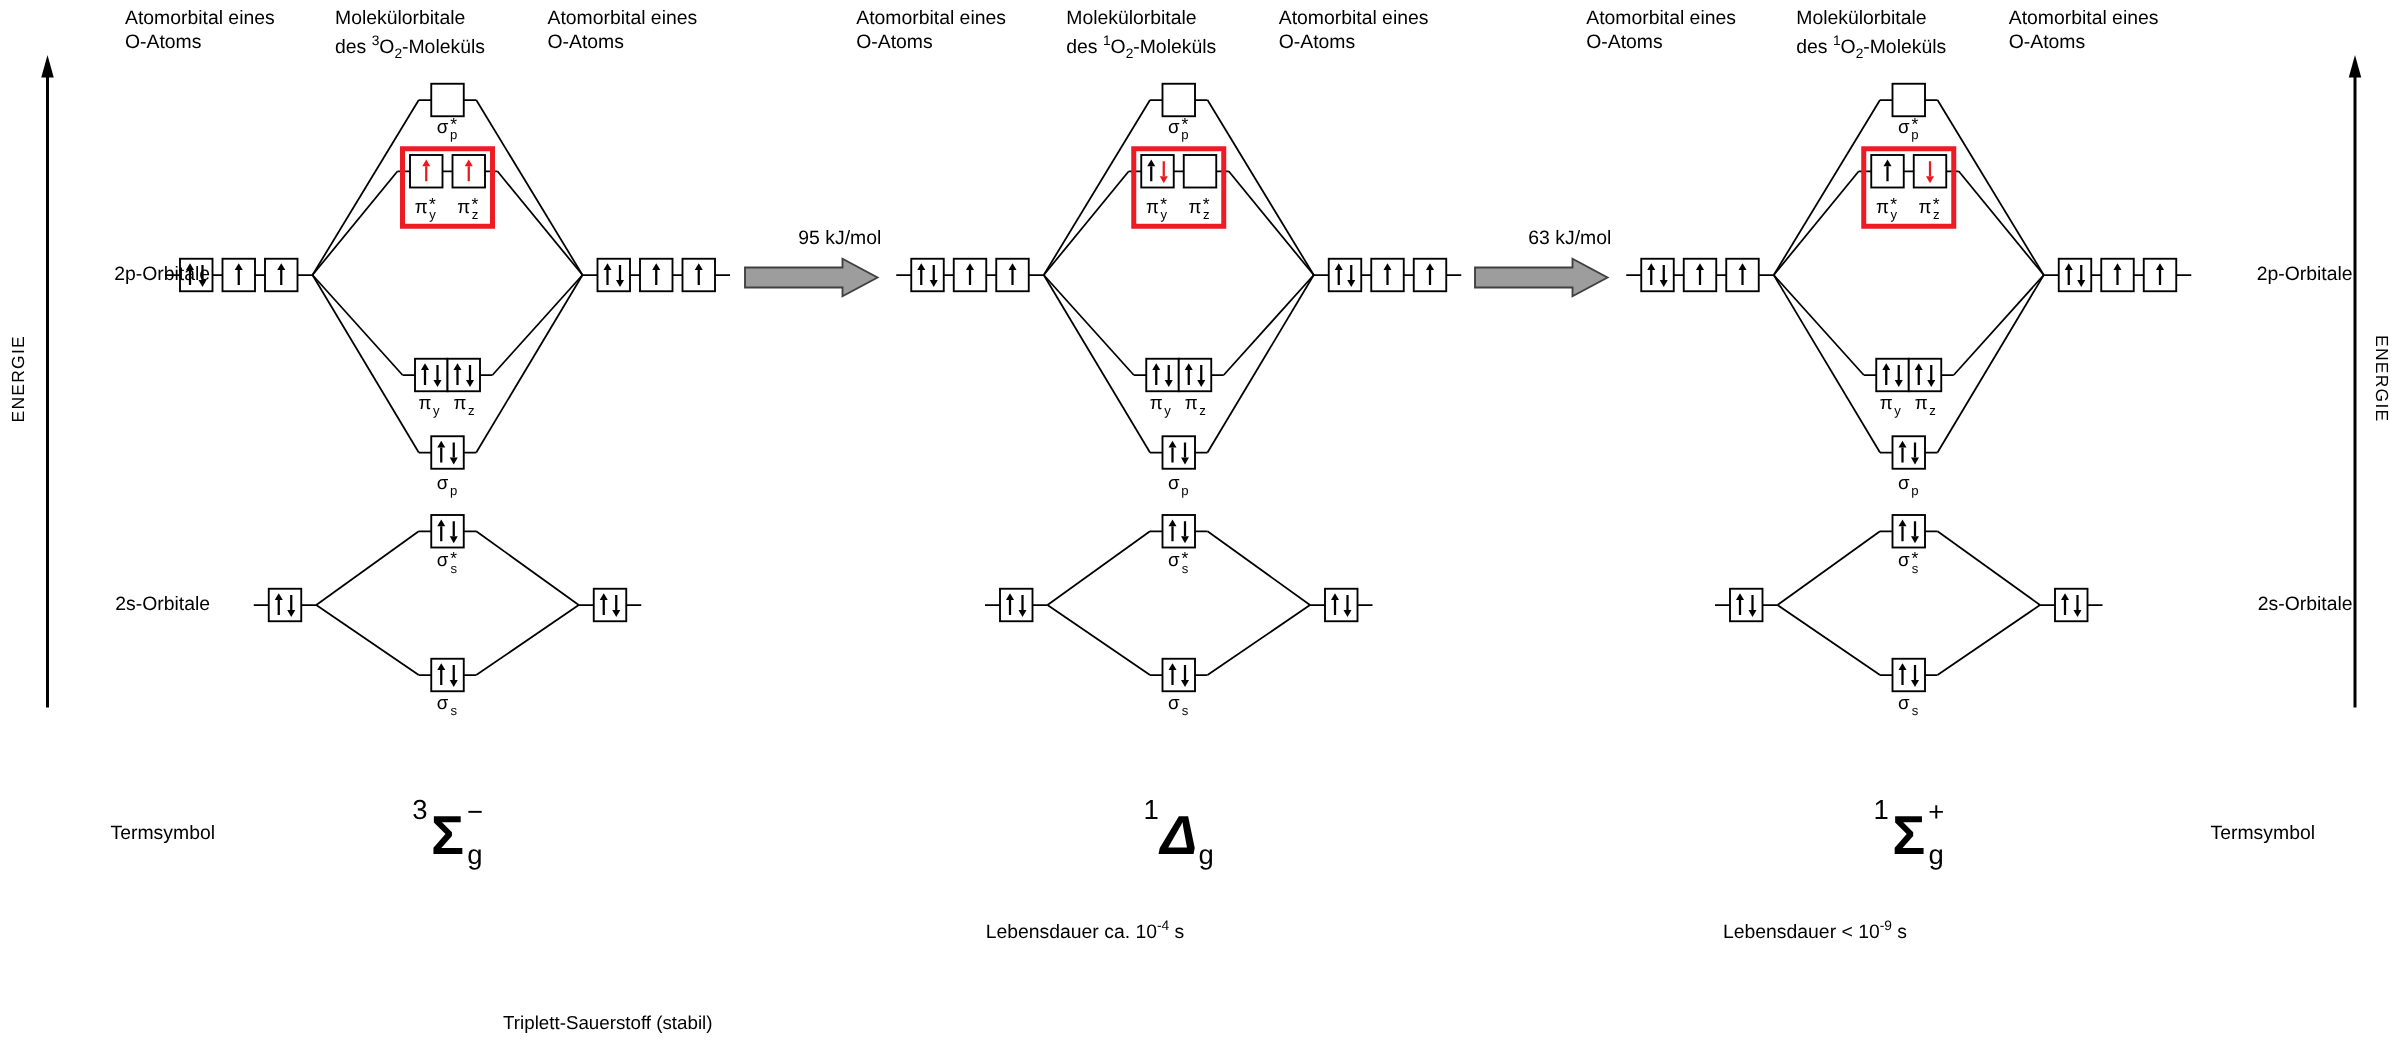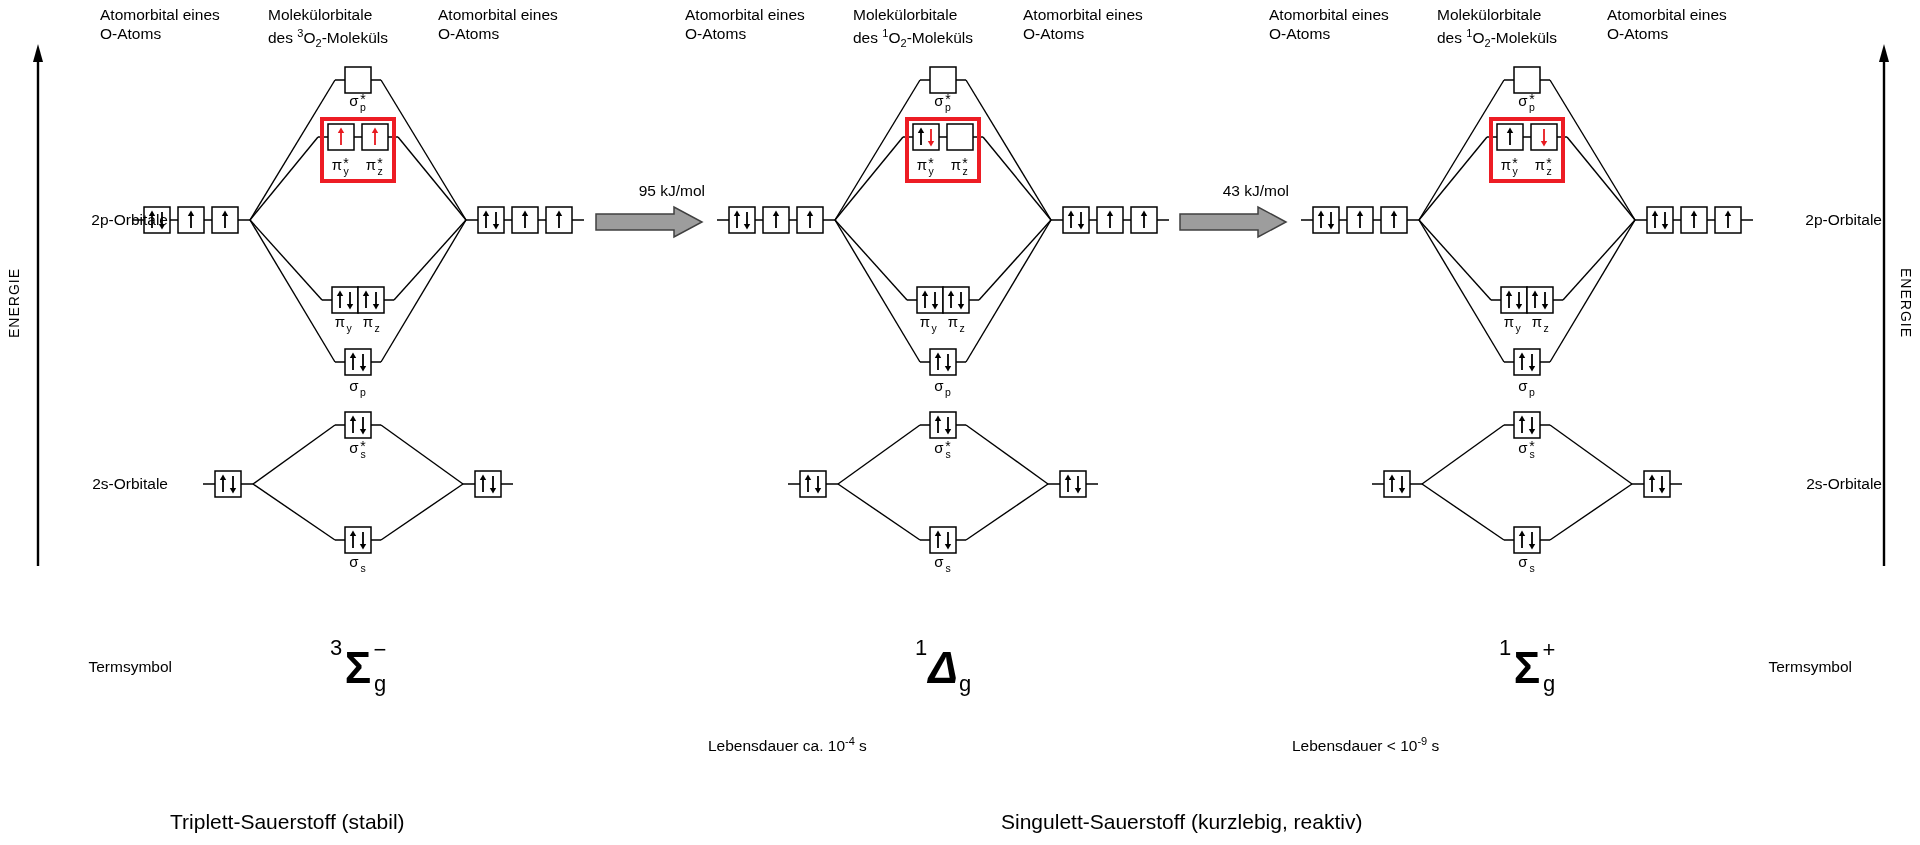--- a/index.html
+++ b/index.html
@@ -4,24 +4,24 @@
 <style>
   *{margin:0;padding:0;box-sizing:border-box}
   html,body{background:#fff}
   body{font-family:"Liberation Sans",sans-serif;color:#000}
   #canvas{position:relative;width:1920px;height:845px;background:#ffffff;overflow:hidden}
   #diagram{position:absolute;left:0;top:0}
   #overlay{position:absolute;left:0;top:0;width:1920px;height:845px}
   .panel-header{position:absolute;top:5px;width:180px;text-align:left;font-size:15.5px;line-height:19px}
   .panel-header sup,.panel-header sub{font-size:11px}
   .lbl{position:absolute;font-size:15.5px;text-align:right;white-space:nowrap}
-  .lifetime{position:absolute;top:735px;width:320px;font-size:15.5px}
+  .lifetime{position:absolute;top:735px;width:320px;text-align:center;font-size:15.5px}
   .lifetime sup{font-size:11px}
   .v-label{position:absolute;width:80px;text-align:center;font-size:14px;letter-spacing:1px}
-  .bottom-label{position:absolute;top:810px;font-size:21px;text-align:left}
+  .bottom-label{position:absolute;top:810px;font-size:15px;text-align:right}
   svg text{font-family:"Liberation Sans",sans-serif;fill:#000}
 </style>
 </head>
 <body>
 
 <div id="canvas">
   <svg id="diagram" width="1920" height="845">
       <g>
         <line x1="132" y1="220" x2="250" y2="220" stroke="#000000" stroke-width="1.4"></line>
         <line x1="466" y1="220" x2="584" y2="220" stroke="#000000" stroke-width="1.4"></line>
@@ -424,27 +424,26 @@
   <div id="overlay">
     <div class="v-label" style="left:-26px;top:295px;transform:rotate(-90deg)">ENERGIE</div>
     <div class="v-label" style="left:1866px;top:295px;transform:rotate(90deg)">ENERGIE</div>
 
     <div class="lbl" style="left:38px;top:211px;width:130px">2p-Orbitale</div>
     <div class="lbl" style="left:1752px;top:211px;width:130px">2p-Orbitale</div>
     <div class="lbl" style="left:38px;top:475px;width:130px">2s-Orbitale</div>
     <div class="lbl" style="left:1752px;top:475px;width:130px">2s-Orbitale</div>
 
     <div class="lbl" style="left:585px;top:182px;width:120px">95 kJ/mol</div>
-    <div class="lbl" style="left:1169px;top:182px;width:120px">43 kJ/mol</div>
+    <div class="lbl" style="left:1169px;top:182px;width:120px">63 kJ/mol</div>
 
     <div class="lbl" style="left:52px;top:658px;width:120px">Termsymbol</div>
     <div class="lbl" style="left:1732px;top:658px;width:120px">Termsymbol</div>
 
     <div class="bottom-label" style="left:170px;width:400px">Triplett-Sauerstoff (stabil)</div>
-    <div class="bottom-label" style="left:1001px;width:500px">Singulett-Sauerstoff (kurzlebig, reaktiv)</div>
   <div class="panel-header" style="left: 100px;">
         <div>Atomorbital eines</div>
         <div>O-Atoms</div>
       </div>
       <div class="panel-header" style="left: 268px;">
         <div>Molekülorbitale</div>
         <div>des <sup>3</sup>O<sub>2</sub>-Moleküls</div>
       </div>
       <div class="panel-header" style="left: 438px;">
         <div>Atomorbital eines</div>

